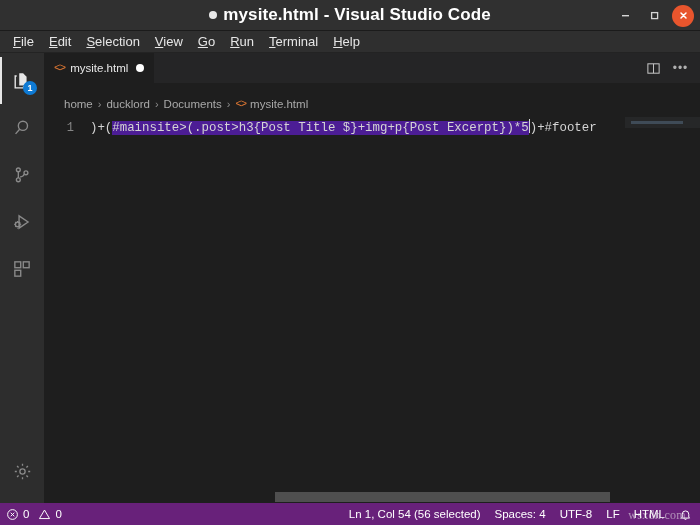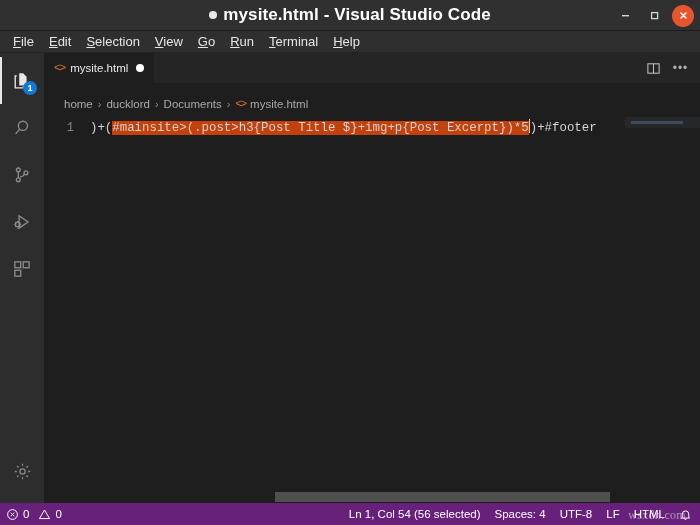--- a/index.html
+++ b/index.html
@@ -93,21 +93,21 @@
   .editor { flex:1 1 auto; position:relative; display:flex; min-height:0; background:#1e1e1e; }
   .gutter {
     width:44px; flex:0 0 44px; padding-top:4px; text-align:right; padding-right:14px;
     color:#868686; font-family:"Liberation Mono", monospace; font-size:12px; line-height:19px;
   }
   .codearea { flex:1 1 auto; position:relative; overflow:hidden; padding-top:4px; }
   .codeline {
     font-family:"Liberation Mono", monospace; font-size:12.4px; line-height:19px;
     color:#d4d4d4; white-space:pre; padding-left:2px;
   }
-  .sel { background:#c2410c;margin-top:47px; }
+  .sel { background:#4c1d95;margin-top:47px; }
   .caret { display:inline-block; width:1px; height:14px; background:#d4d4d4; vertical-align:-2px; }
 
   
   .minimap {
     width:76px; flex:0 0 76px; background:#1e1e1e; position:relative; border-left:1px solid #1e1e1e;
   }
   .mm-line { position:absolute; left:6px; top:6px; height:3px; width:52px; background:#3f4b57; }
   .mm-slider { position:absolute; left:0; top:2px; width:76px; height:11px; background:rgba(120,130,140,.10); }
 
   .decorations { width:14px; flex:0 0 14px; background:#1e1e1e; }

